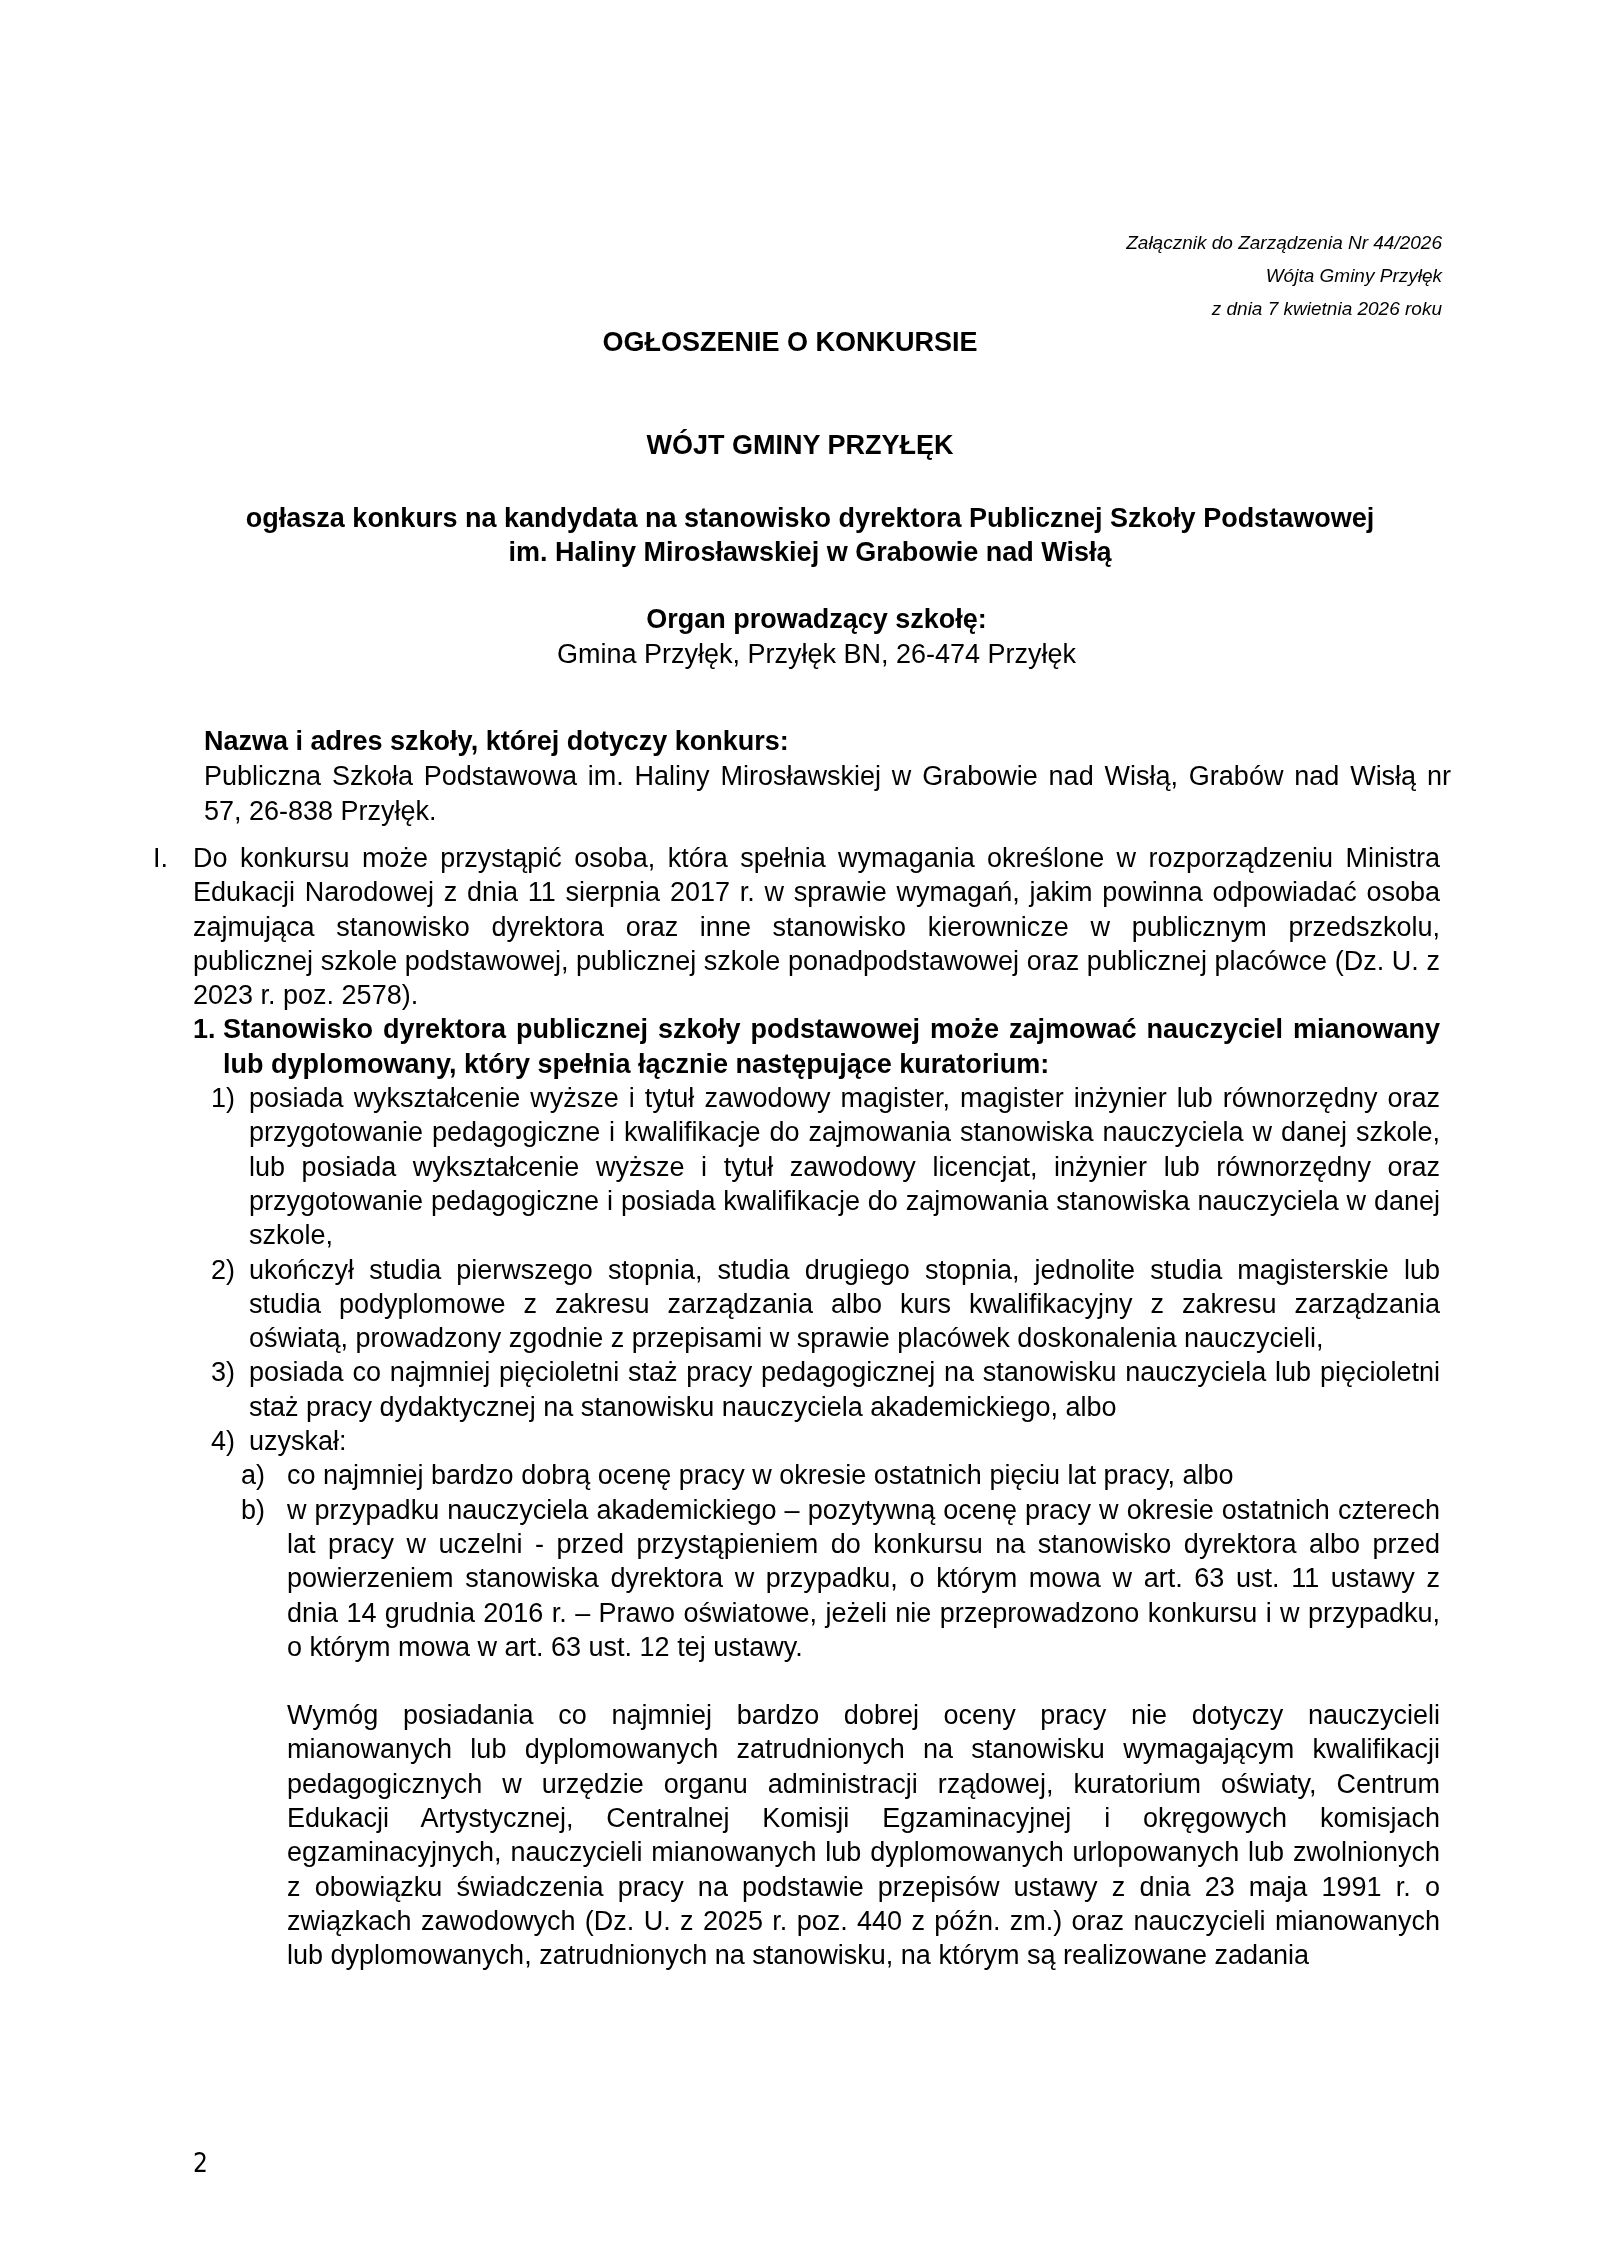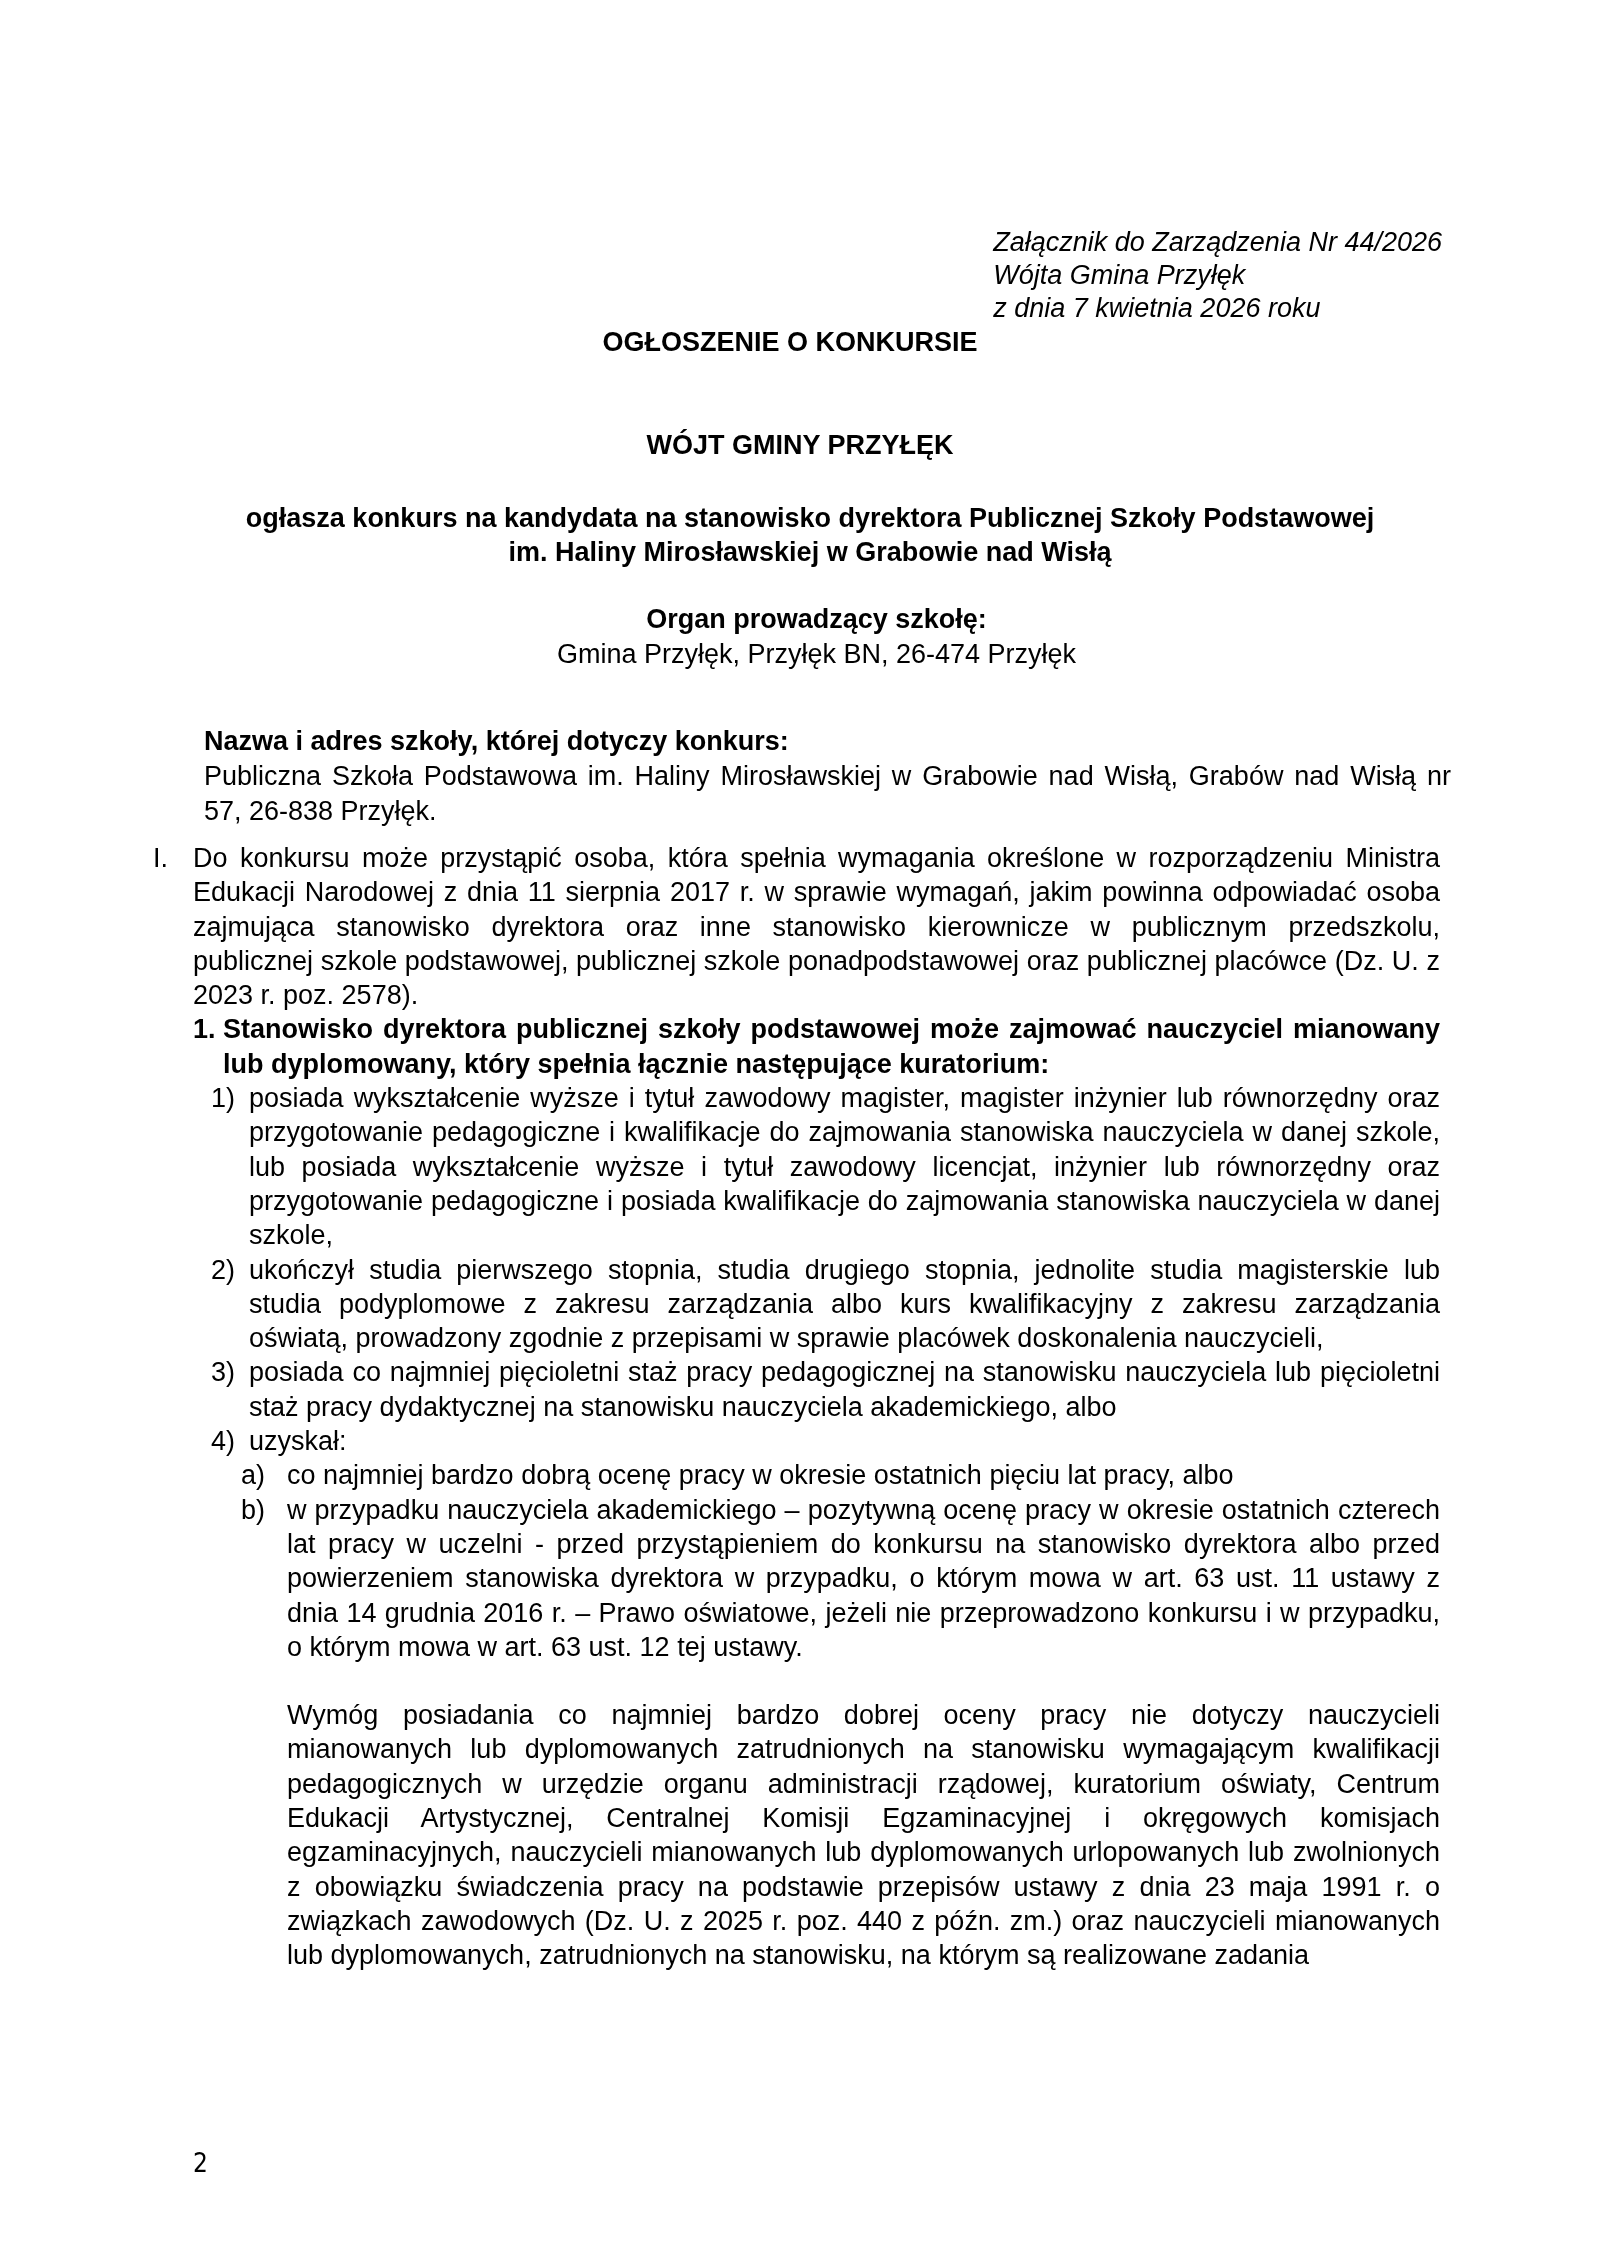--- a/index.html
+++ b/index.html
@@ -1,41 +1,41 @@
 <!DOCTYPE html>
 <html><head>
 <meta charset="utf-8">
 <style>
   html, body { margin:0; padding:0; background:#ffffff; }
   body { width:1600px; height:2263px; position:relative; overflow:hidden;
          font-family:"Liberation Sans", sans-serif; color:#000; }
   .page { position:absolute; left:0; top:0; width:1600px; height:2263px; background:#fff; }
-  .hdr { position:absolute; right:158px; top:226px; text-align:left; font-style:italic;
-         font-size:27px; line-height:33px; }
+  .hdr { position:absolute; right:158px; top:226px; text-align:right; font-style:italic;
+         font-size:19px; line-height:33px; }
   .center { position:absolute; left:0; width:1600px; text-align:center; font-weight:bold; font-size:27px; }
   .title1 { top:327px; left:-10px; }
   .title2 { top:430px; }
   .title3 { top:501px; line-height:34px; left:10px; }
   .block { position:absolute; left:193px; width:1247px; font-size:27px; line-height:35px; }
   .b { font-weight:bold; }
   .just { text-align:justify; text-align-last:left; }
   .sec { position:absolute; left:153px; width:1287px; font-size:27px; line-height:34.3px; }
   .row { position:relative; }
   .num { position:absolute; }
   .para { text-align:justify; }
   .pagenum { position:absolute; left:193px; top:2148px; font-size:26px; font-family:"DejaVu Sans Condensed","DejaVu Sans", sans-serif; }
 </style>
 </head>
 <body>
 
 <div class="page">
 
   <div class="hdr">
     <div>Załącznik do Zarządzenia Nr 44/2026</div>
-    <div>Wójta Gmina Przyłęk</div>
+    <div>Wójta Gminy Przyłęk</div>
     <div>z dnia 7 kwietnia 2026 roku</div>
   </div>
 
   <div class="center title1">OGŁOSZENIE O KONKURSIE</div>
   <div class="center title2">WÓJT GMINY PRZYŁĘK</div>
   <div class="center title3">
     <div>ogłasza konkurs na kandydata na stanowisko dyrektora Publicznej Szkoły Podstawowej</div>
     <div>im. Haliny Mirosławskiej w Grabowie nad Wisłą</div>
   </div>
 

